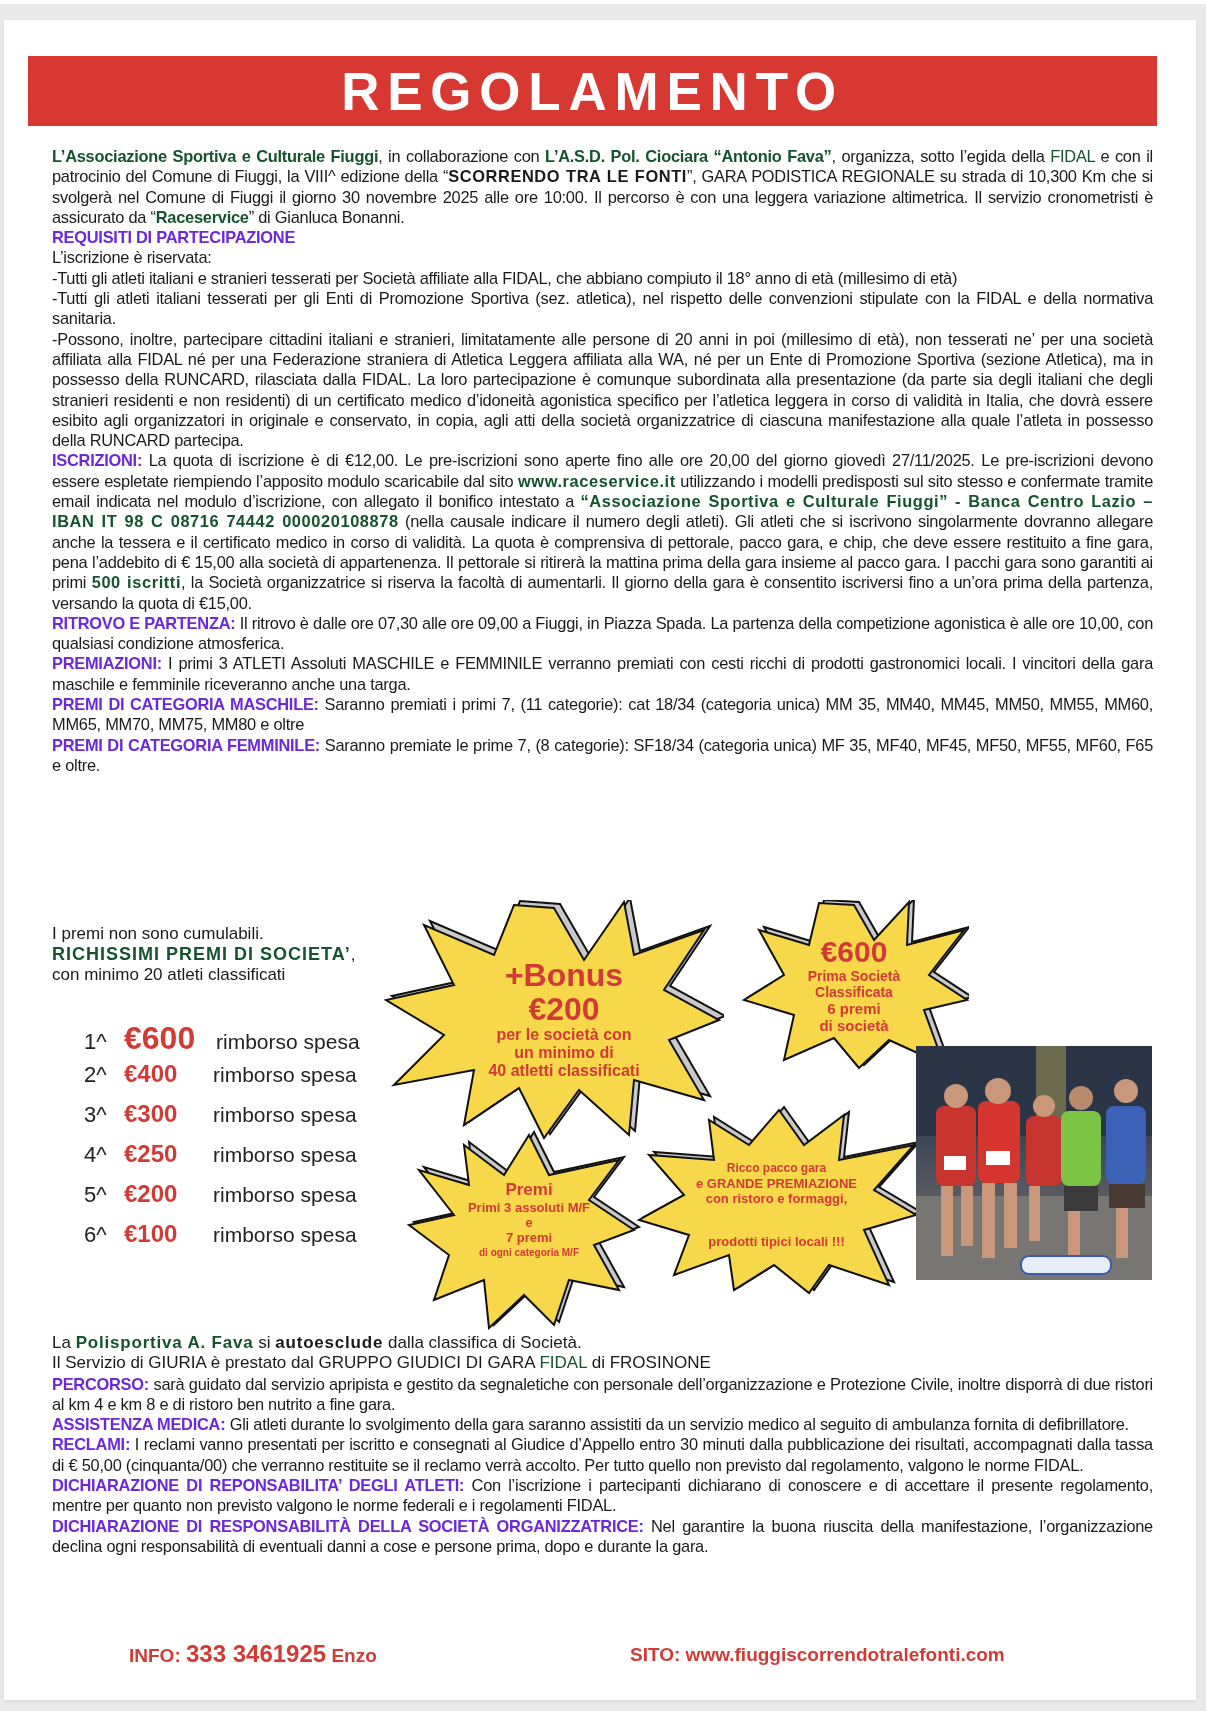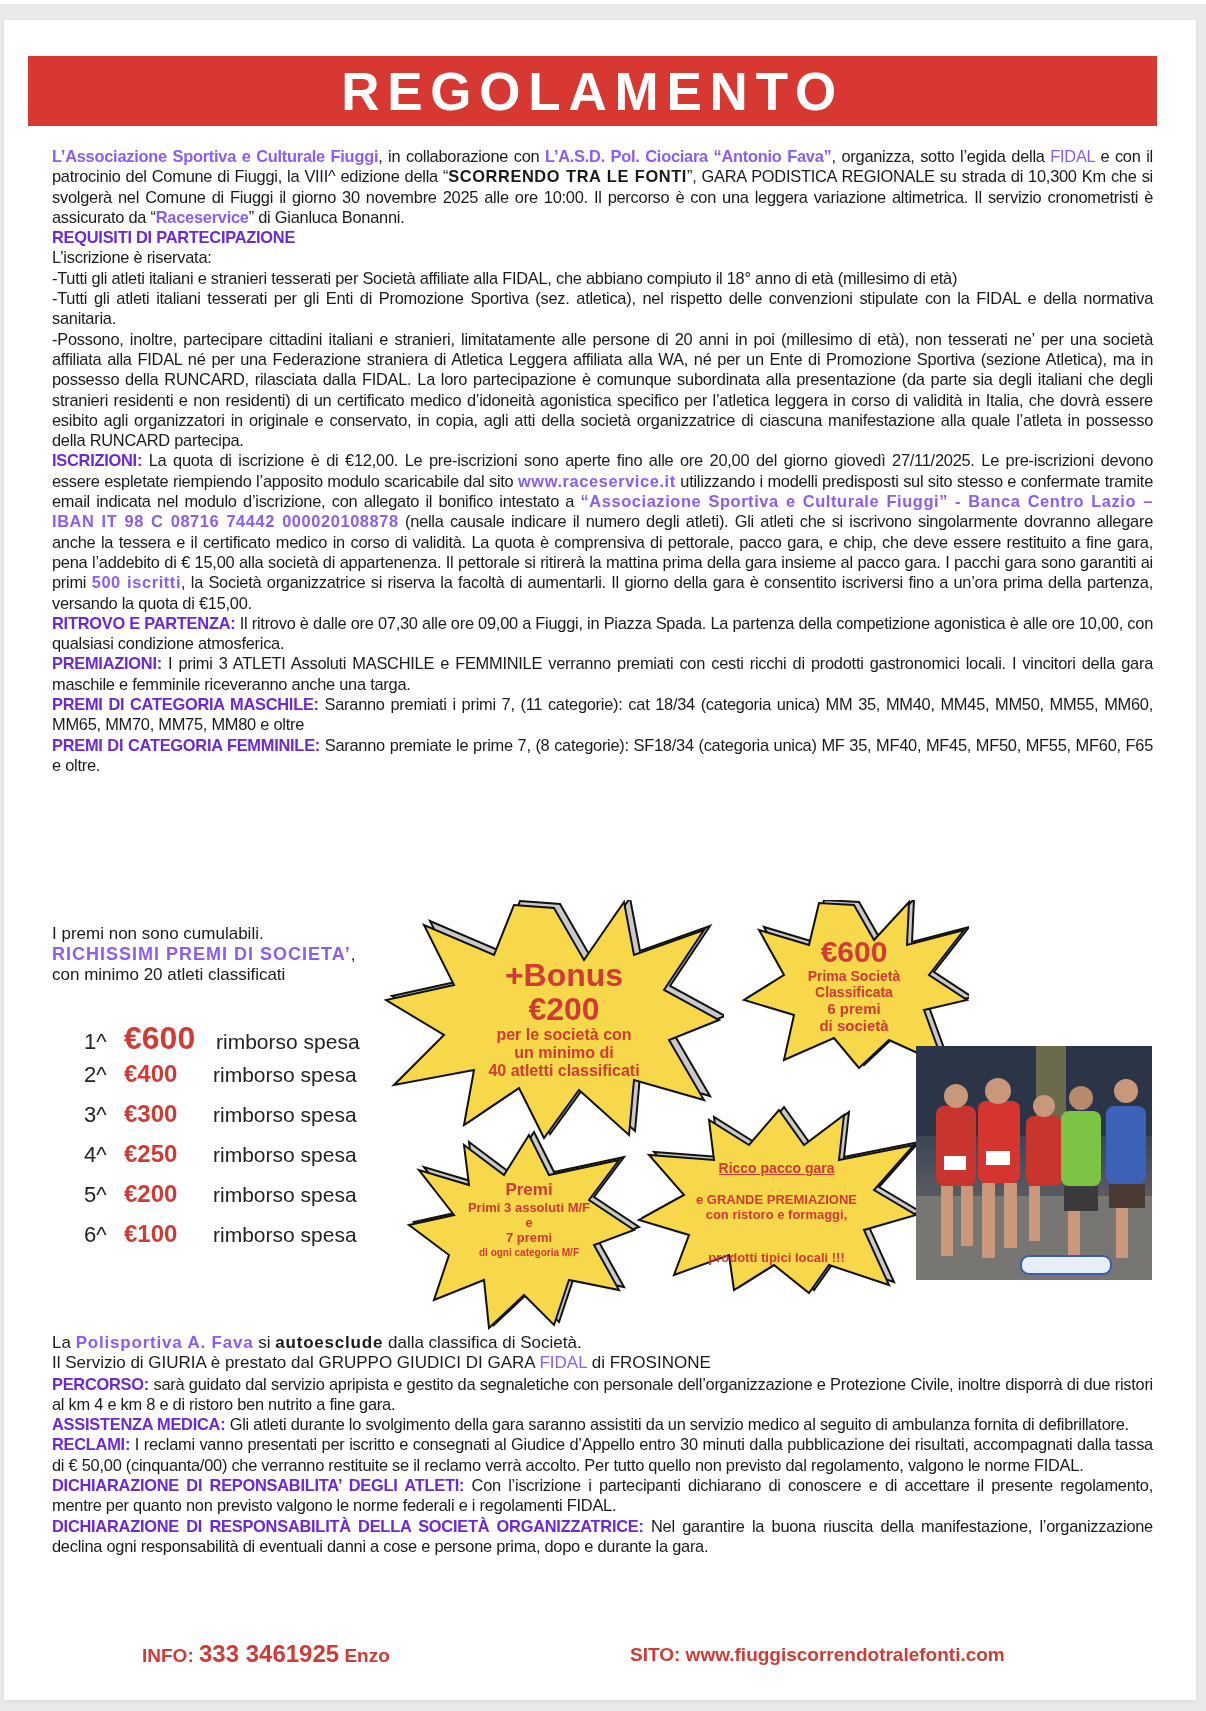--- a/index.html
+++ b/index.html
@@ -31,21 +31,21 @@
     transform: scaleX(0.98);
   }
   .content {
     position: absolute; left: 48px; top: 126px; width: 1101px;
     font-family: "Liberation Sans Narrow", "Liberation Sans", sans-serif;
     font-size: 16.4px; line-height: 20.3px;
     text-align: justify;
     letter-spacing: -0.25px;
   }
   .content p { margin: 0; }
-  .red { color: #8b5cf6; }
+  .red { color: #14532d; }
   .b { font-weight: bold; }
   .wide { letter-spacing: 0.6px; }
   .heading { color: #6d28d9; font-weight: bold; }
 
   .society {
     position: absolute; left: 48px; top: 904px;
     font-size: 17px; line-height: 20px;
   }
   .society .big { font-size: 18px; letter-spacing: 1px; }
   .prizes {
@@ -75,21 +75,21 @@
     font-size: 16.4px; line-height: 20.3px; text-align: justify; letter-spacing: -0.25px;
   }
   .lower p { margin: 0; }
   .lower .first-line { font-size: 17px; letter-spacing: 0; }
   .lower .wideb { letter-spacing: 0.8px; }
 
   .footer {
     position: absolute; top: 1640px; left: 0; width: 1206px; height: 30px;
     color: #d23a35; font-weight: bold;
   }
-  .footer .info { position: absolute; left: 142px; top: 0; font-size: 19px; }
+  .footer .info { position: absolute; left: 129px; top: 0; font-size: 19px; }
   .footer .info .num { font-size: 24px; }
   .footer .site { position: absolute; left: 630px; top: 4px; font-size: 19px; }
 </style>
 </head>
 <body>
 
 <div class="topstrip"></div>
 
 <div class="page">
 
@@ -197,21 +197,21 @@
       <div style="font-size:10px; line-height:15px;">di ogni categoria M/F</div>
     </div>
   </div>
 
   <div class="burst" style="left:630px; top:1085px; width:285px; height:190px;">
     <svg width="285" height="190" viewBox="0 0 285 190">
       <polygon points="145,5 170,40 210,10 205,55 280,40 240,85 282,110 230,125 255,180 195,160 175,188 140,160 100,185 95,150 40,170 55,130 5,115 50,90 15,50 80,55 75,15 115,40" fill="#c9c9c9" stroke="#111" stroke-width="2" transform="translate(5,-3)"></polygon>
       <polygon points="145,5 170,40 210,10 205,55 280,40 240,85 282,110 230,125 255,180 195,160 175,188 140,160 100,185 95,150 40,170 55,130 5,115 50,90 15,50 80,55 75,15 115,40" fill="#f7d84a" stroke="#111" stroke-width="2"></polygon>
     </svg>
     <div class="burst-text" style="left:20px; top:55px; width:245px;">
-      <div style="font-size:14px; line-height:16px; margin-bottom:16px;text-decoration:underline;">Ricco pacco gara</div>
+      <div style="font-size:12px; line-height:16px; ">Ricco pacco gara</div>
       <div style="font-size:13px; line-height:15px;">e GRANDE PREMIAZIONE</div>
       <div style="font-size:13px; line-height:15px;">con ristoro e formaggi,</div>
       <div style="font-size:13px; line-height:15px;margin-top:28px;">prodotti tipici locali !!!</div>
     </div>
   </div>
 
   <div class="photo">
     <svg width="236" height="234" viewBox="0 0 236 234">
       <rect x="0" y="0" width="236" height="90" fill="#2c3548"></rect>
       <rect x="120" y="0" width="30" height="90" fill="#6b6a4c"></rect>

